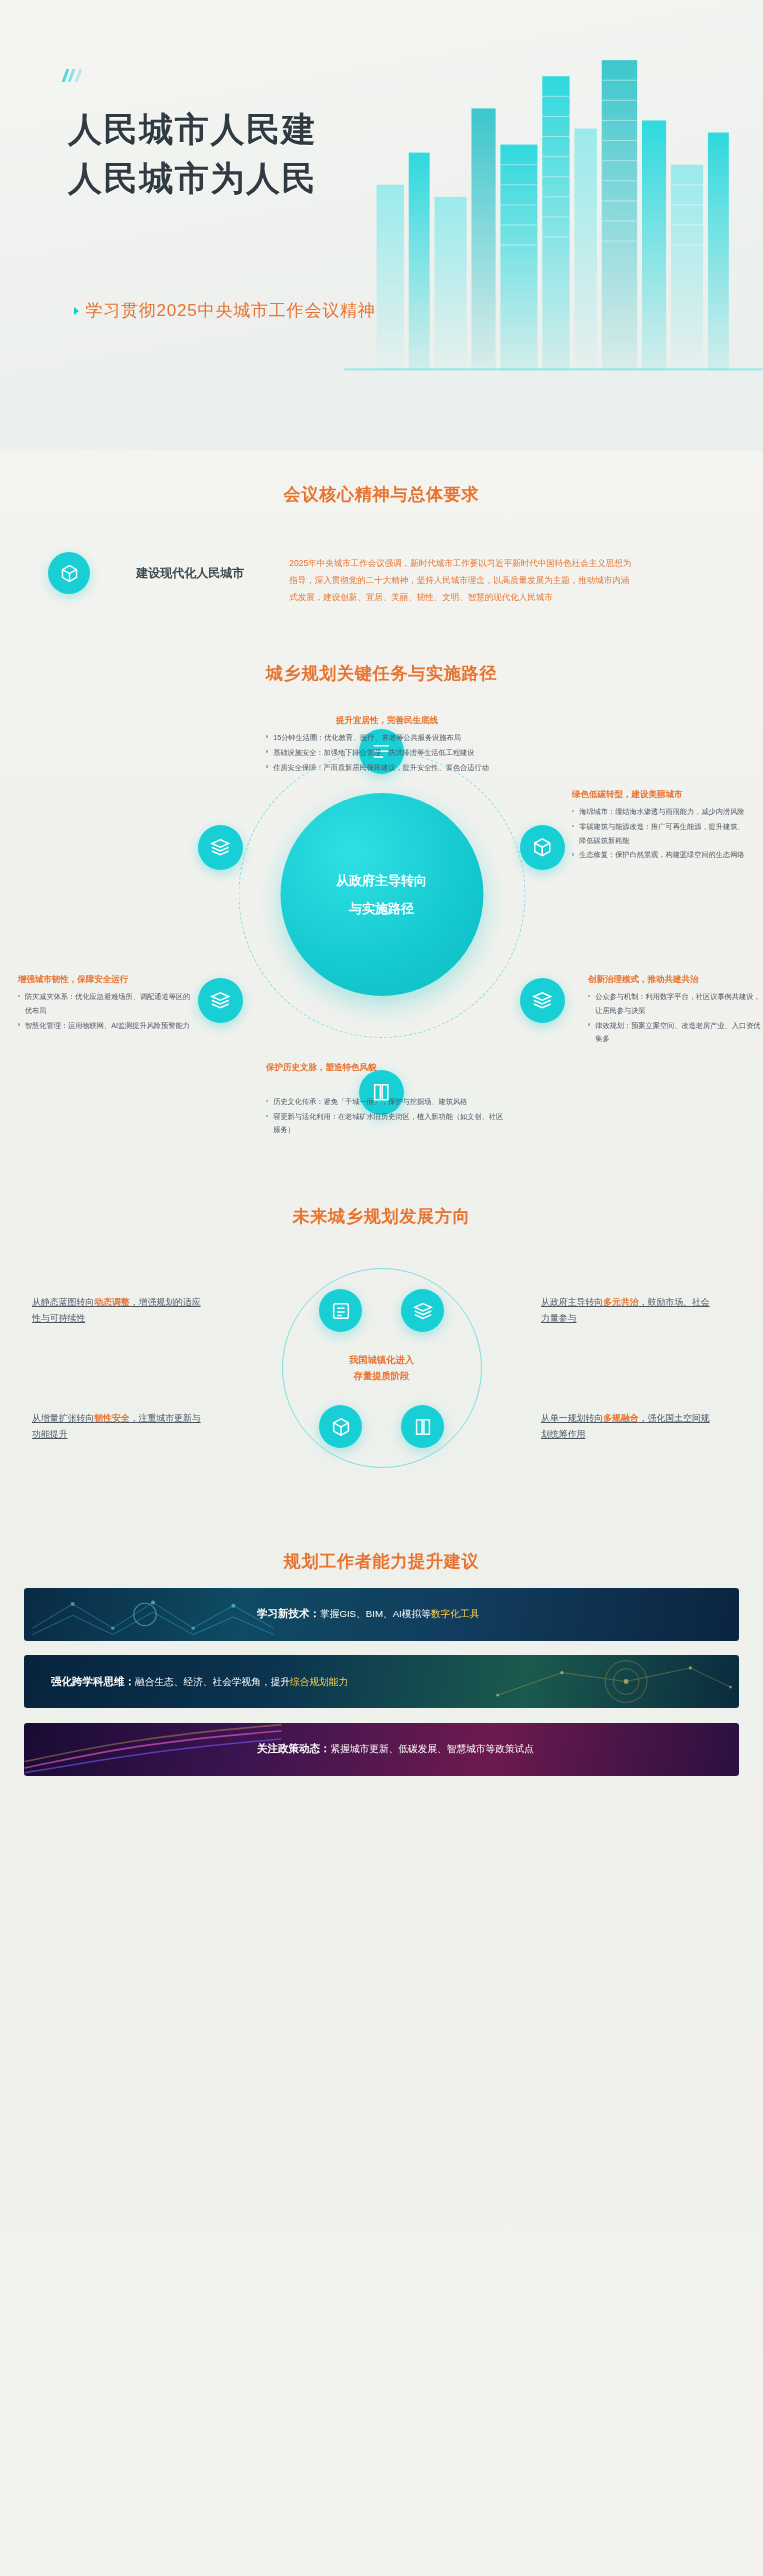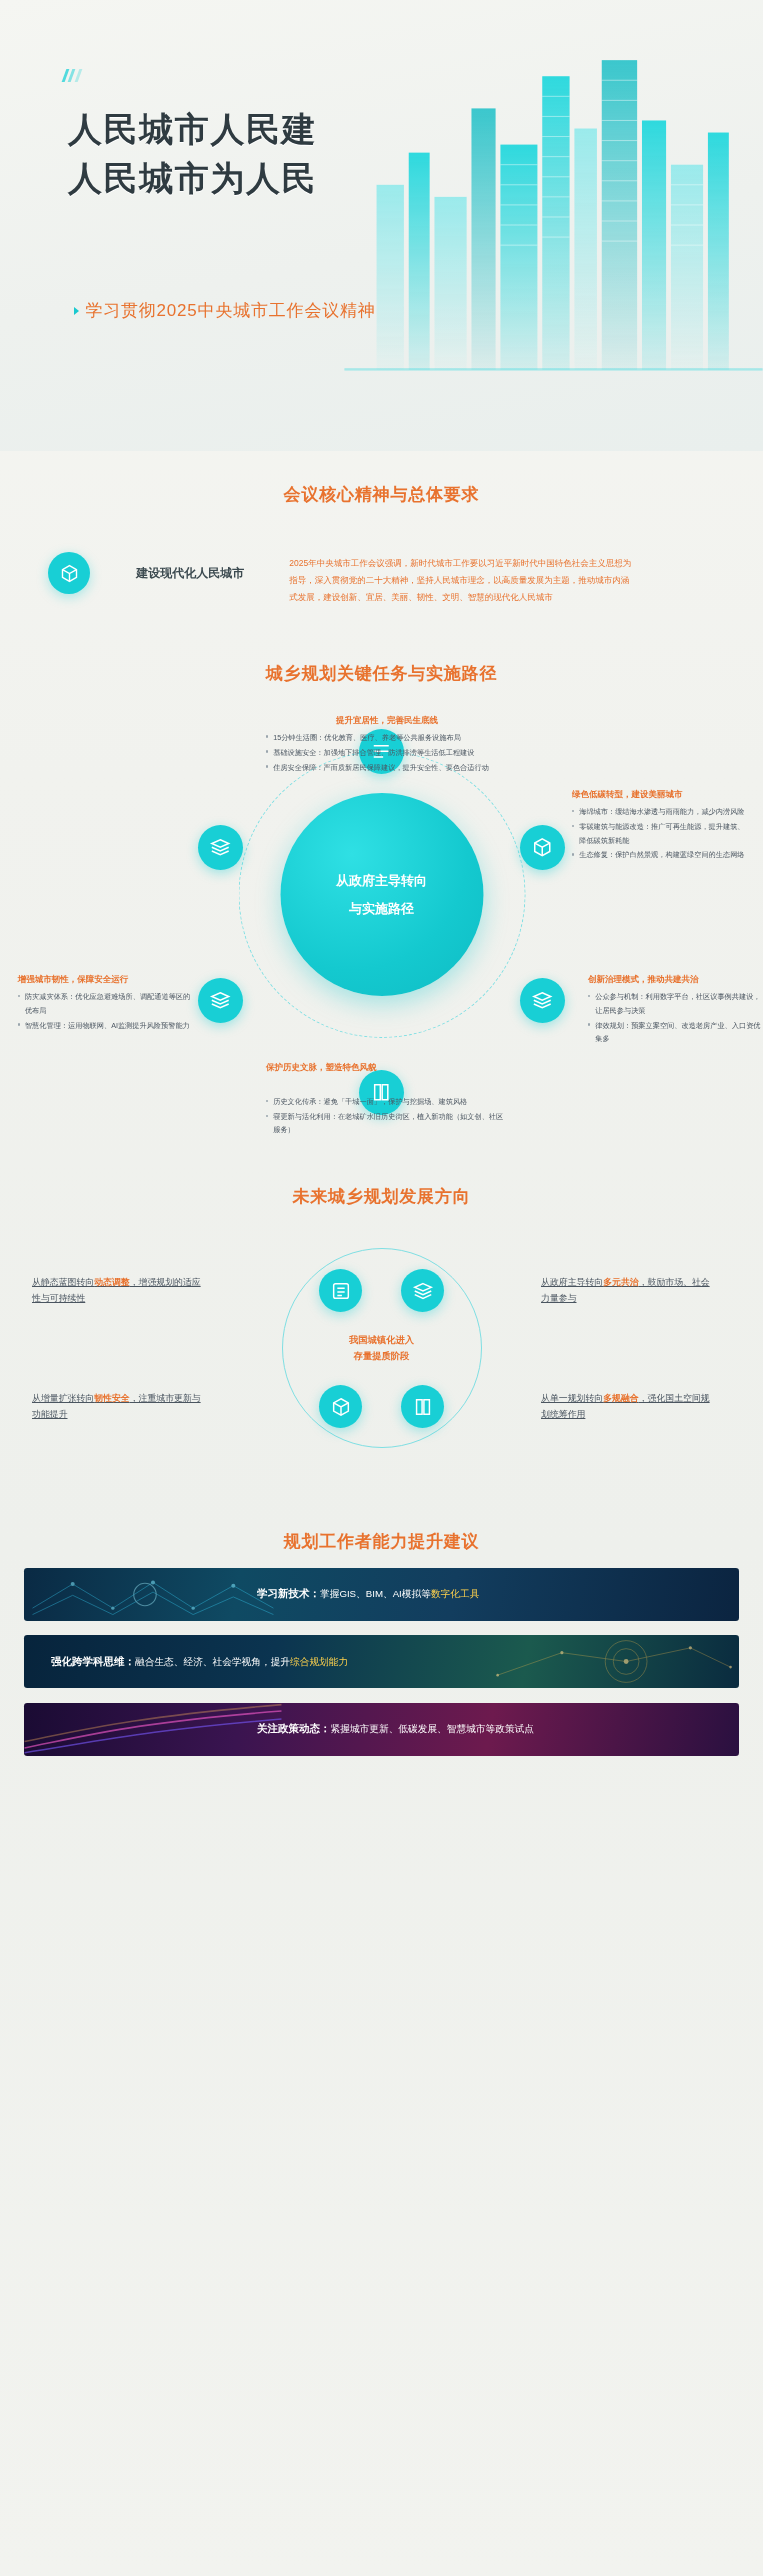--- a/index.html
+++ b/index.html
@@ -174,21 +174,21 @@
   }
   .lbl li { list-style: none; position: relative; padding-left: 7.2px; margin-bottom: 1.6px; }
   .lbl li:before {
     content: "";
     position: absolute; left: 0; top: 4.8px;
     width: 2.4px; height: 2.4px; border-radius: 50%;
     background: #9aa5ad;
   }
 
   
-  .block3 { margin-top: 28px; }
+  .block3 { margin-top: 48px; }
   .quad {
     position: relative;
     width: 763px; height: 242px;
     margin-top: 24px;
   }
   .quad-ring {
     position: absolute;
     left: 50%; top: 16px; transform: translateX(-50%);
     width: 200px; height: 200px;
     border-radius: 50%;

